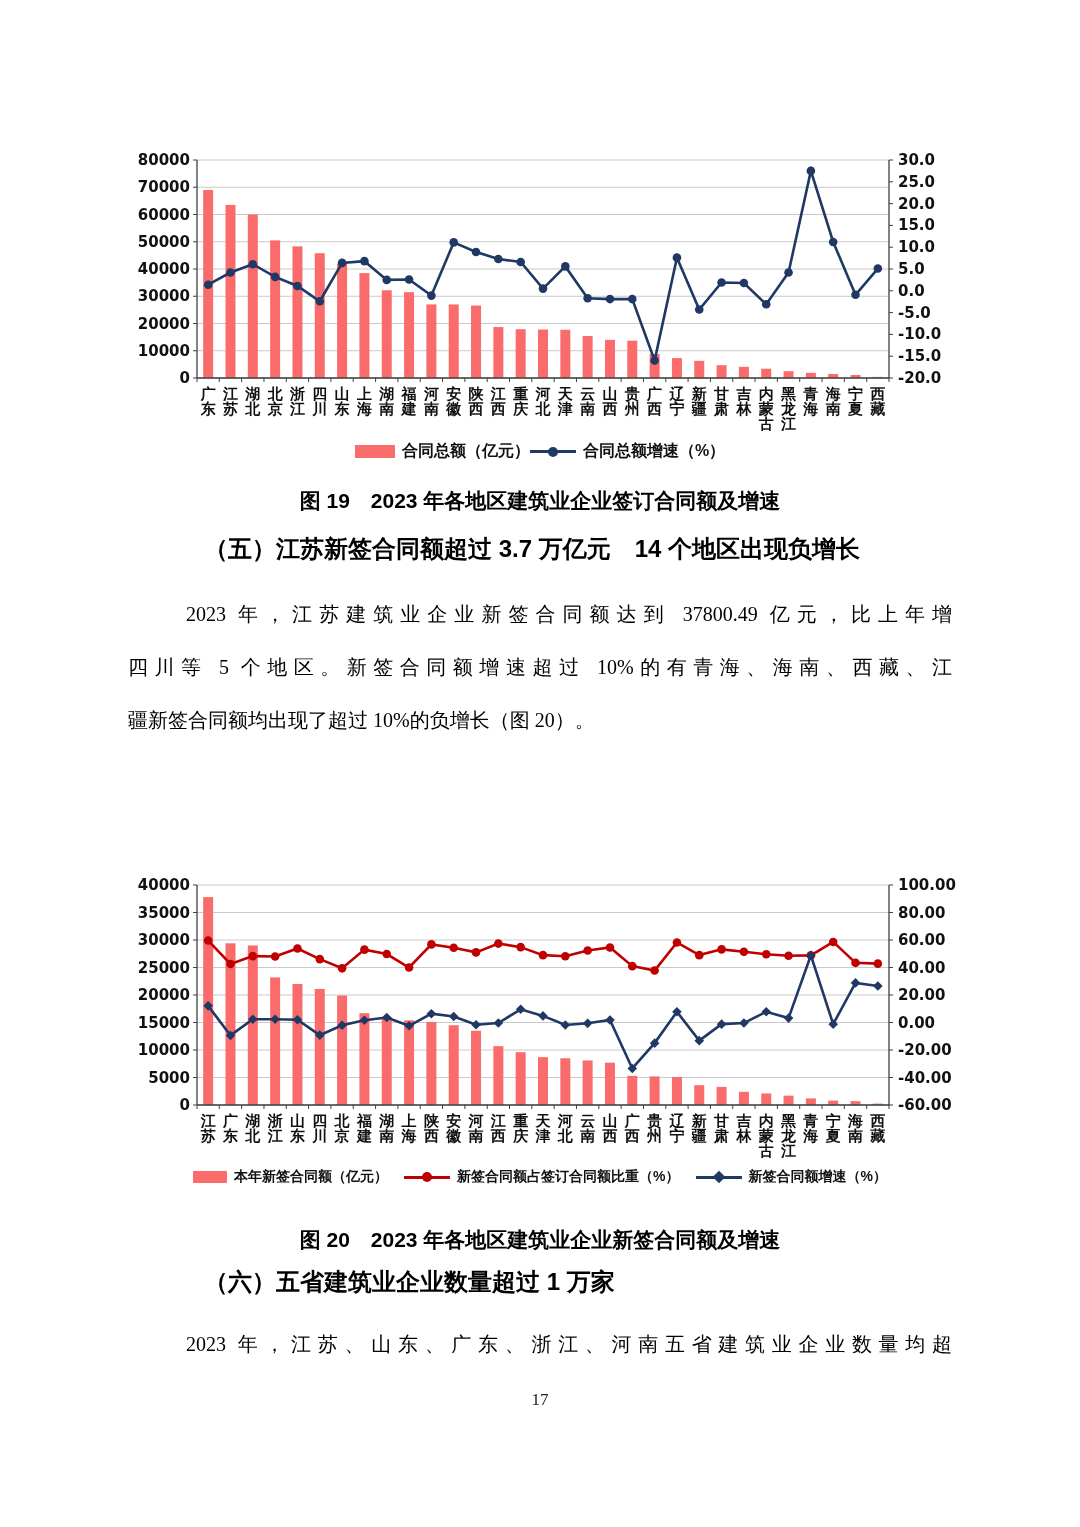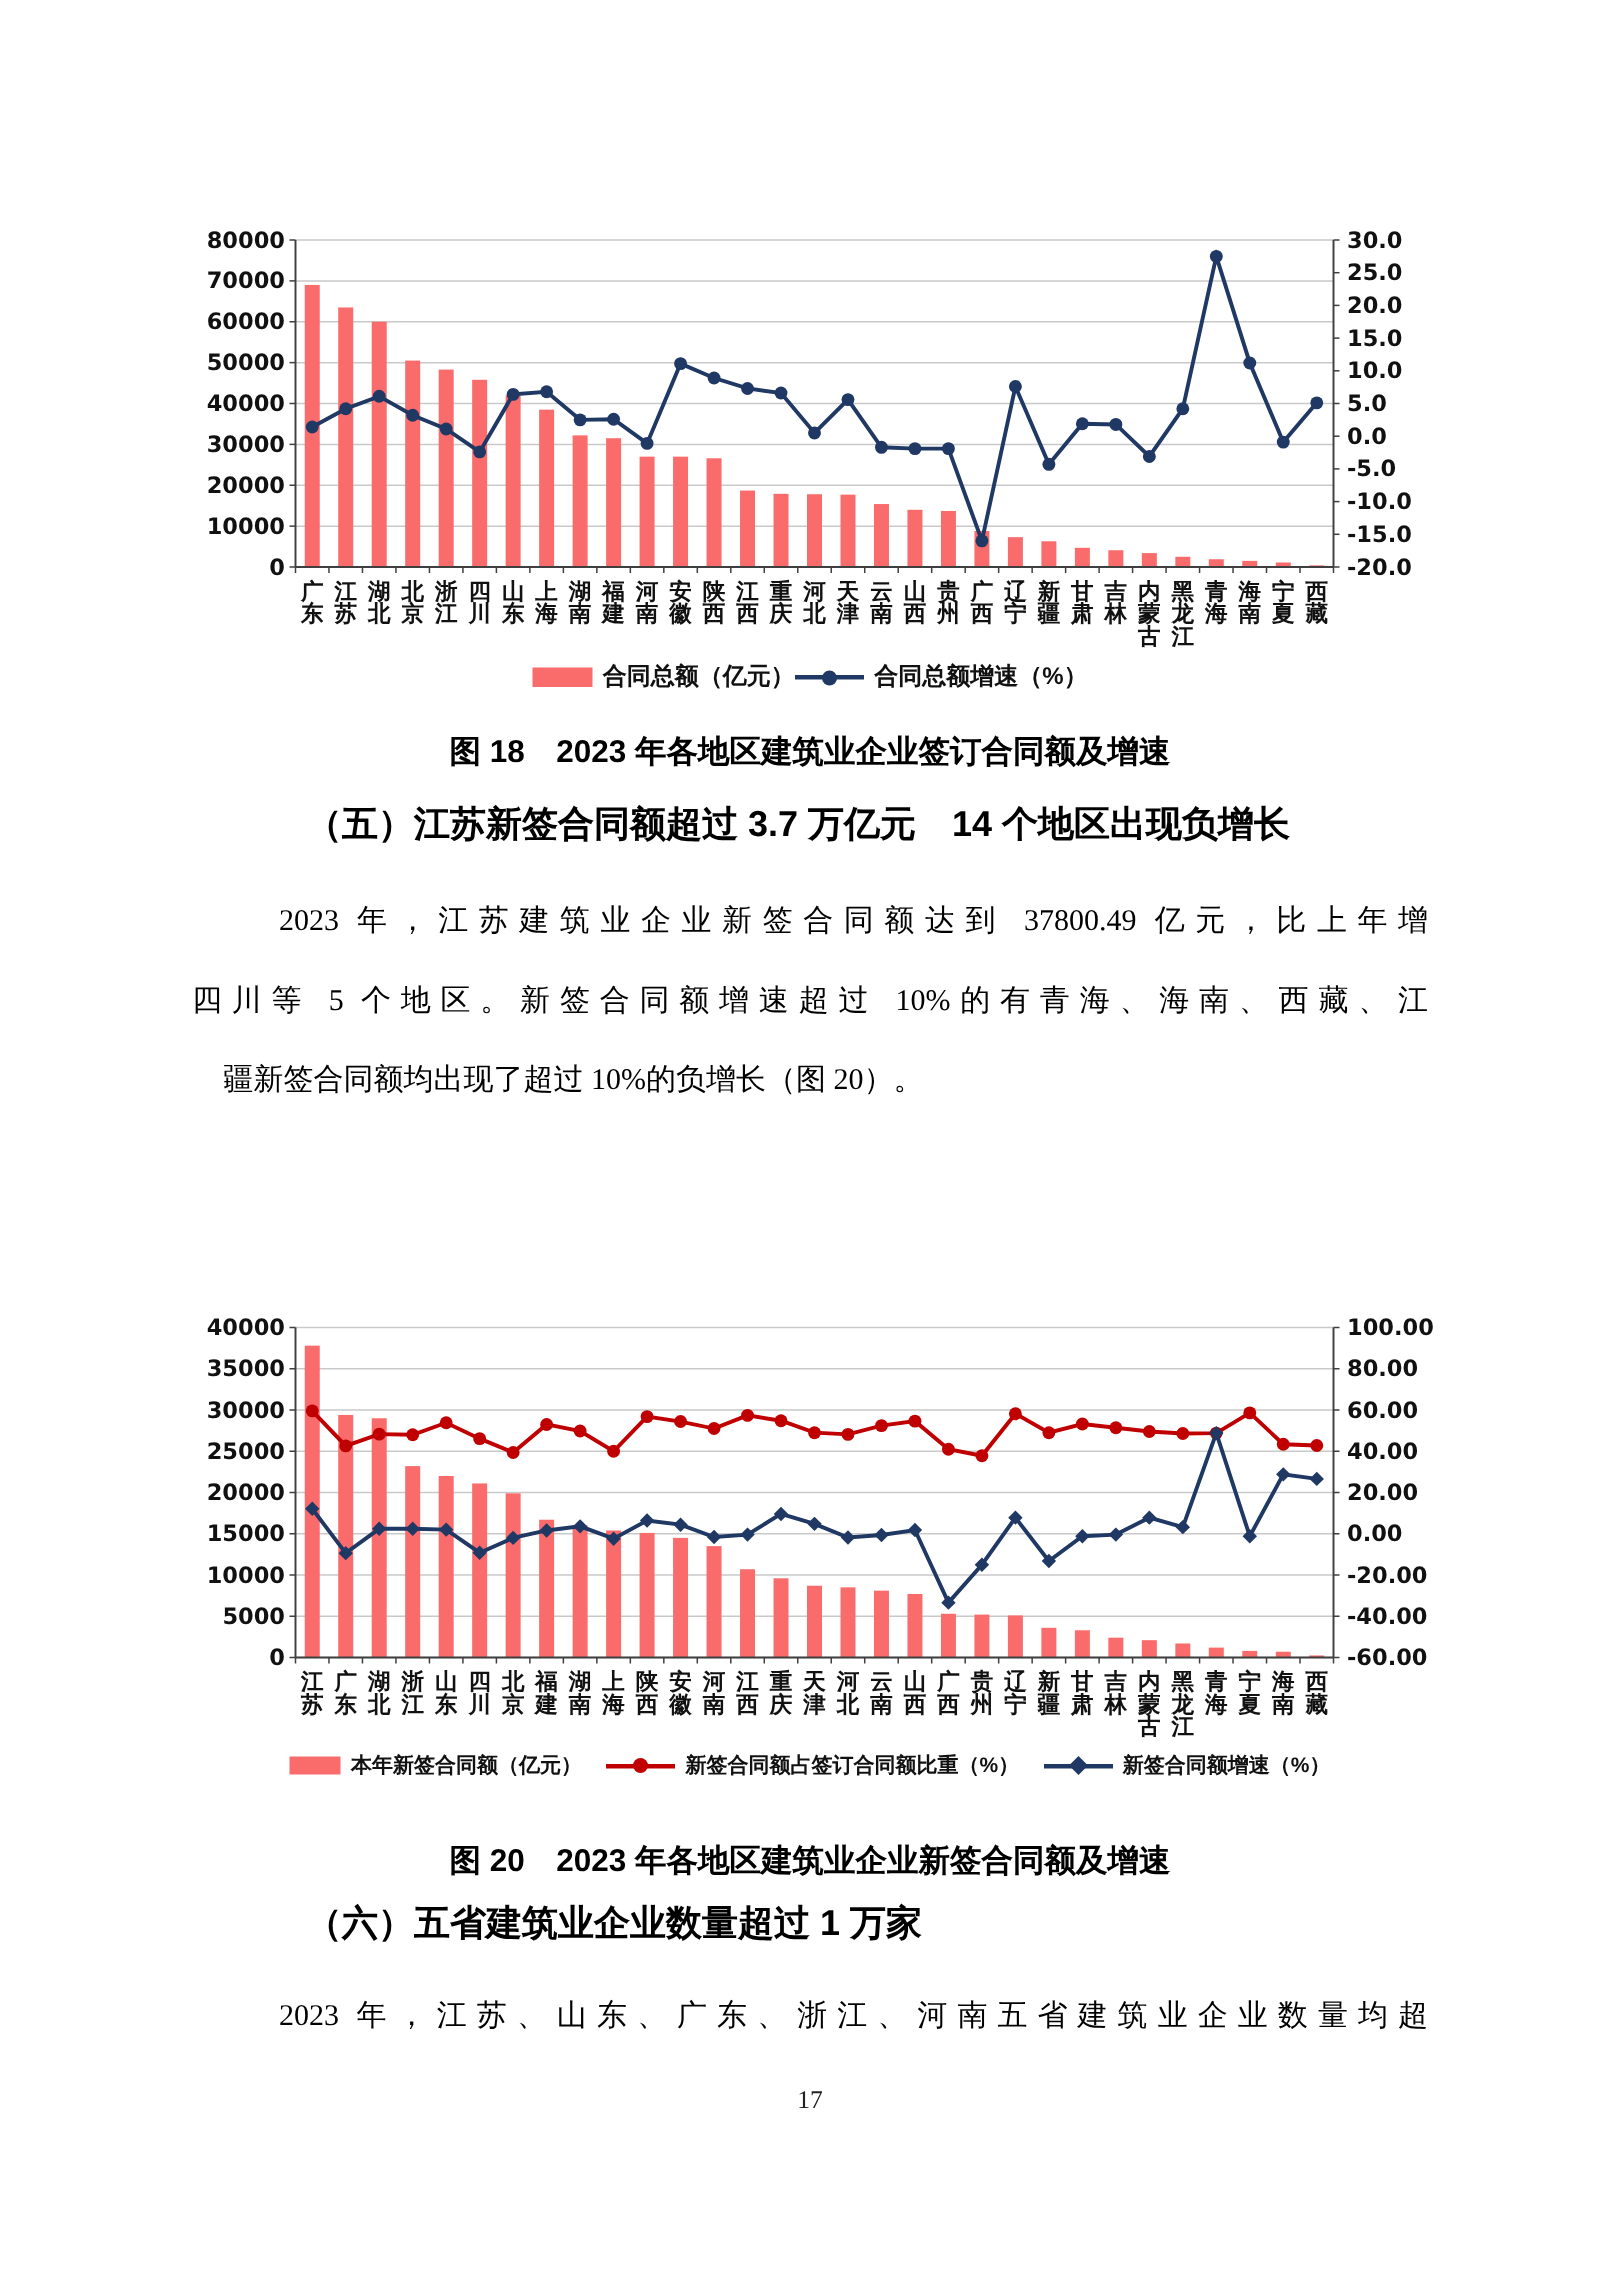--- a/index.html
+++ b/index.html
@@ -27,21 +27,21 @@
     font-family:"Liberation Sans", sans-serif;font-weight:bold;font-size:21px;color:#000;}
   #fig19-caption{top:487px;}
   #fig20-caption{top:1226px;}
   .heading{left:192px;font-family:"Liberation Sans", sans-serif;font-weight:bold;
     font-size:24px;color:#000;white-space:nowrap;margin-left:12px;}
   #sec5-heading{top:533px;}
   #sec6-heading{top:1266px;}
   .para{left:128px;width:824px;font-size:20px;line-height:53px;color:#000;}
   .para-line{text-align:justify;text-align-last:justify;}
   .para-line.first{padding-left:58px;}
-  .para-line.last{text-align:left;text-align-last:auto;margin-left:21px;}
+  .para-line.last{text-align:left;text-align-last:auto;}
   #sec5-para{top:588px;}
   #sec6-para{top:1318px;}
   #page-number{top:1390px;left:0;width:1080px;text-align:center;font-size:17px;color:#222;}
 </style>
 </head>
 <body>
 
 <div class="page">
 
   <div class="abs" style="top:148px;left:135px;width:825px;height:300px;">
@@ -267,21 +267,21 @@
     </span>
     <span class="legend-item">
       <span class="sw-line">
         <span class="ln" style="background-color: rgb(31, 56, 100);"></span>
         <span class="dot" style="background-color: rgb(31, 56, 100);"></span>
       </span>
       <span>合同总额增速（%）</span>
     </span>
   </div>
 
-  <div class="abs caption" id="fig19-caption">图 18　2023 年各地区建筑业企业签订合同额及增速</div>
+  <div class="abs caption" id="fig19-caption">图 19　2023 年各地区建筑业企业签订合同额及增速</div>
 
   <div class="abs heading" id="sec5-heading">（五）江苏新签合同额超过 3.7 万亿元　14 个地区出现负增长</div>
 
   <div class="abs para" id="sec5-para">
     <div class="para-line first">2023 年，江苏建筑业企业新签合同额达到 37800.49 亿元，比上年增</div>
     <div class="para-line">四川等 5 个地区。新签合同额增速超过 10%的有青海、海南、西藏、江</div>
     <div class="para-line last">疆新签合同额均出现了超过 10%的负增长（图 20）。</div>
   </div>
 
   <div class="abs" style="top:873px;left:135px;width:825px;height:300px;">

